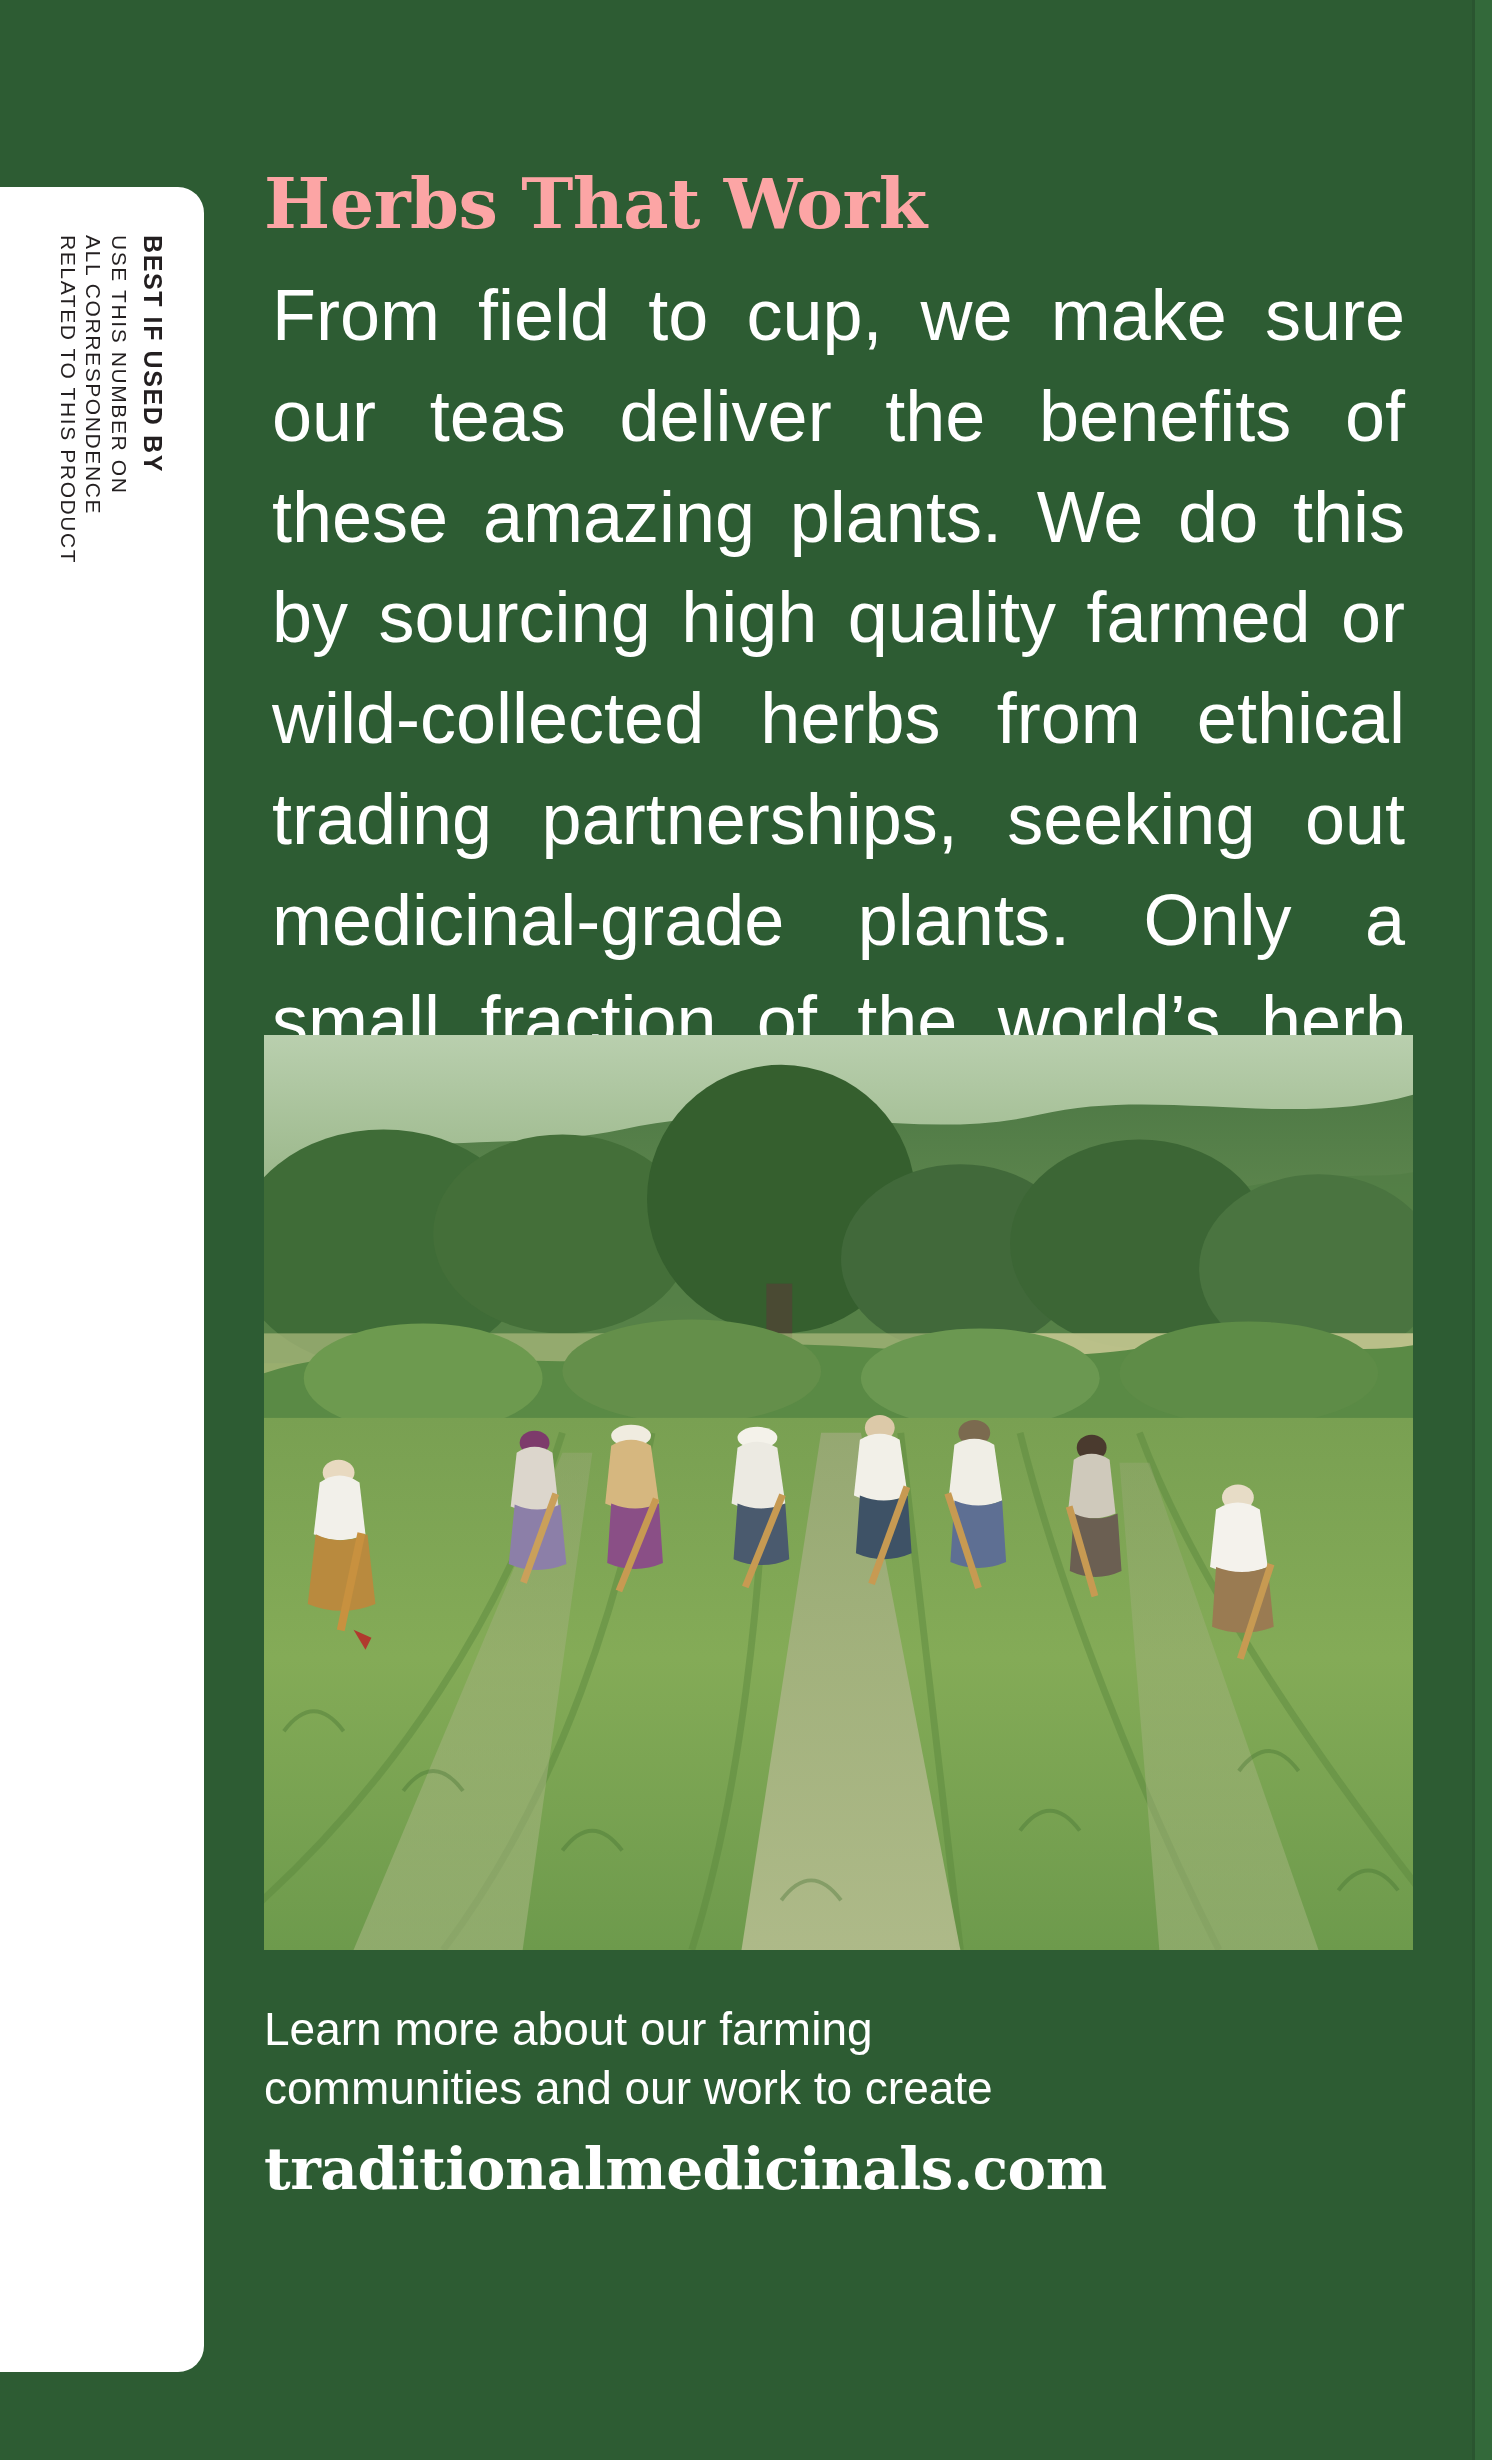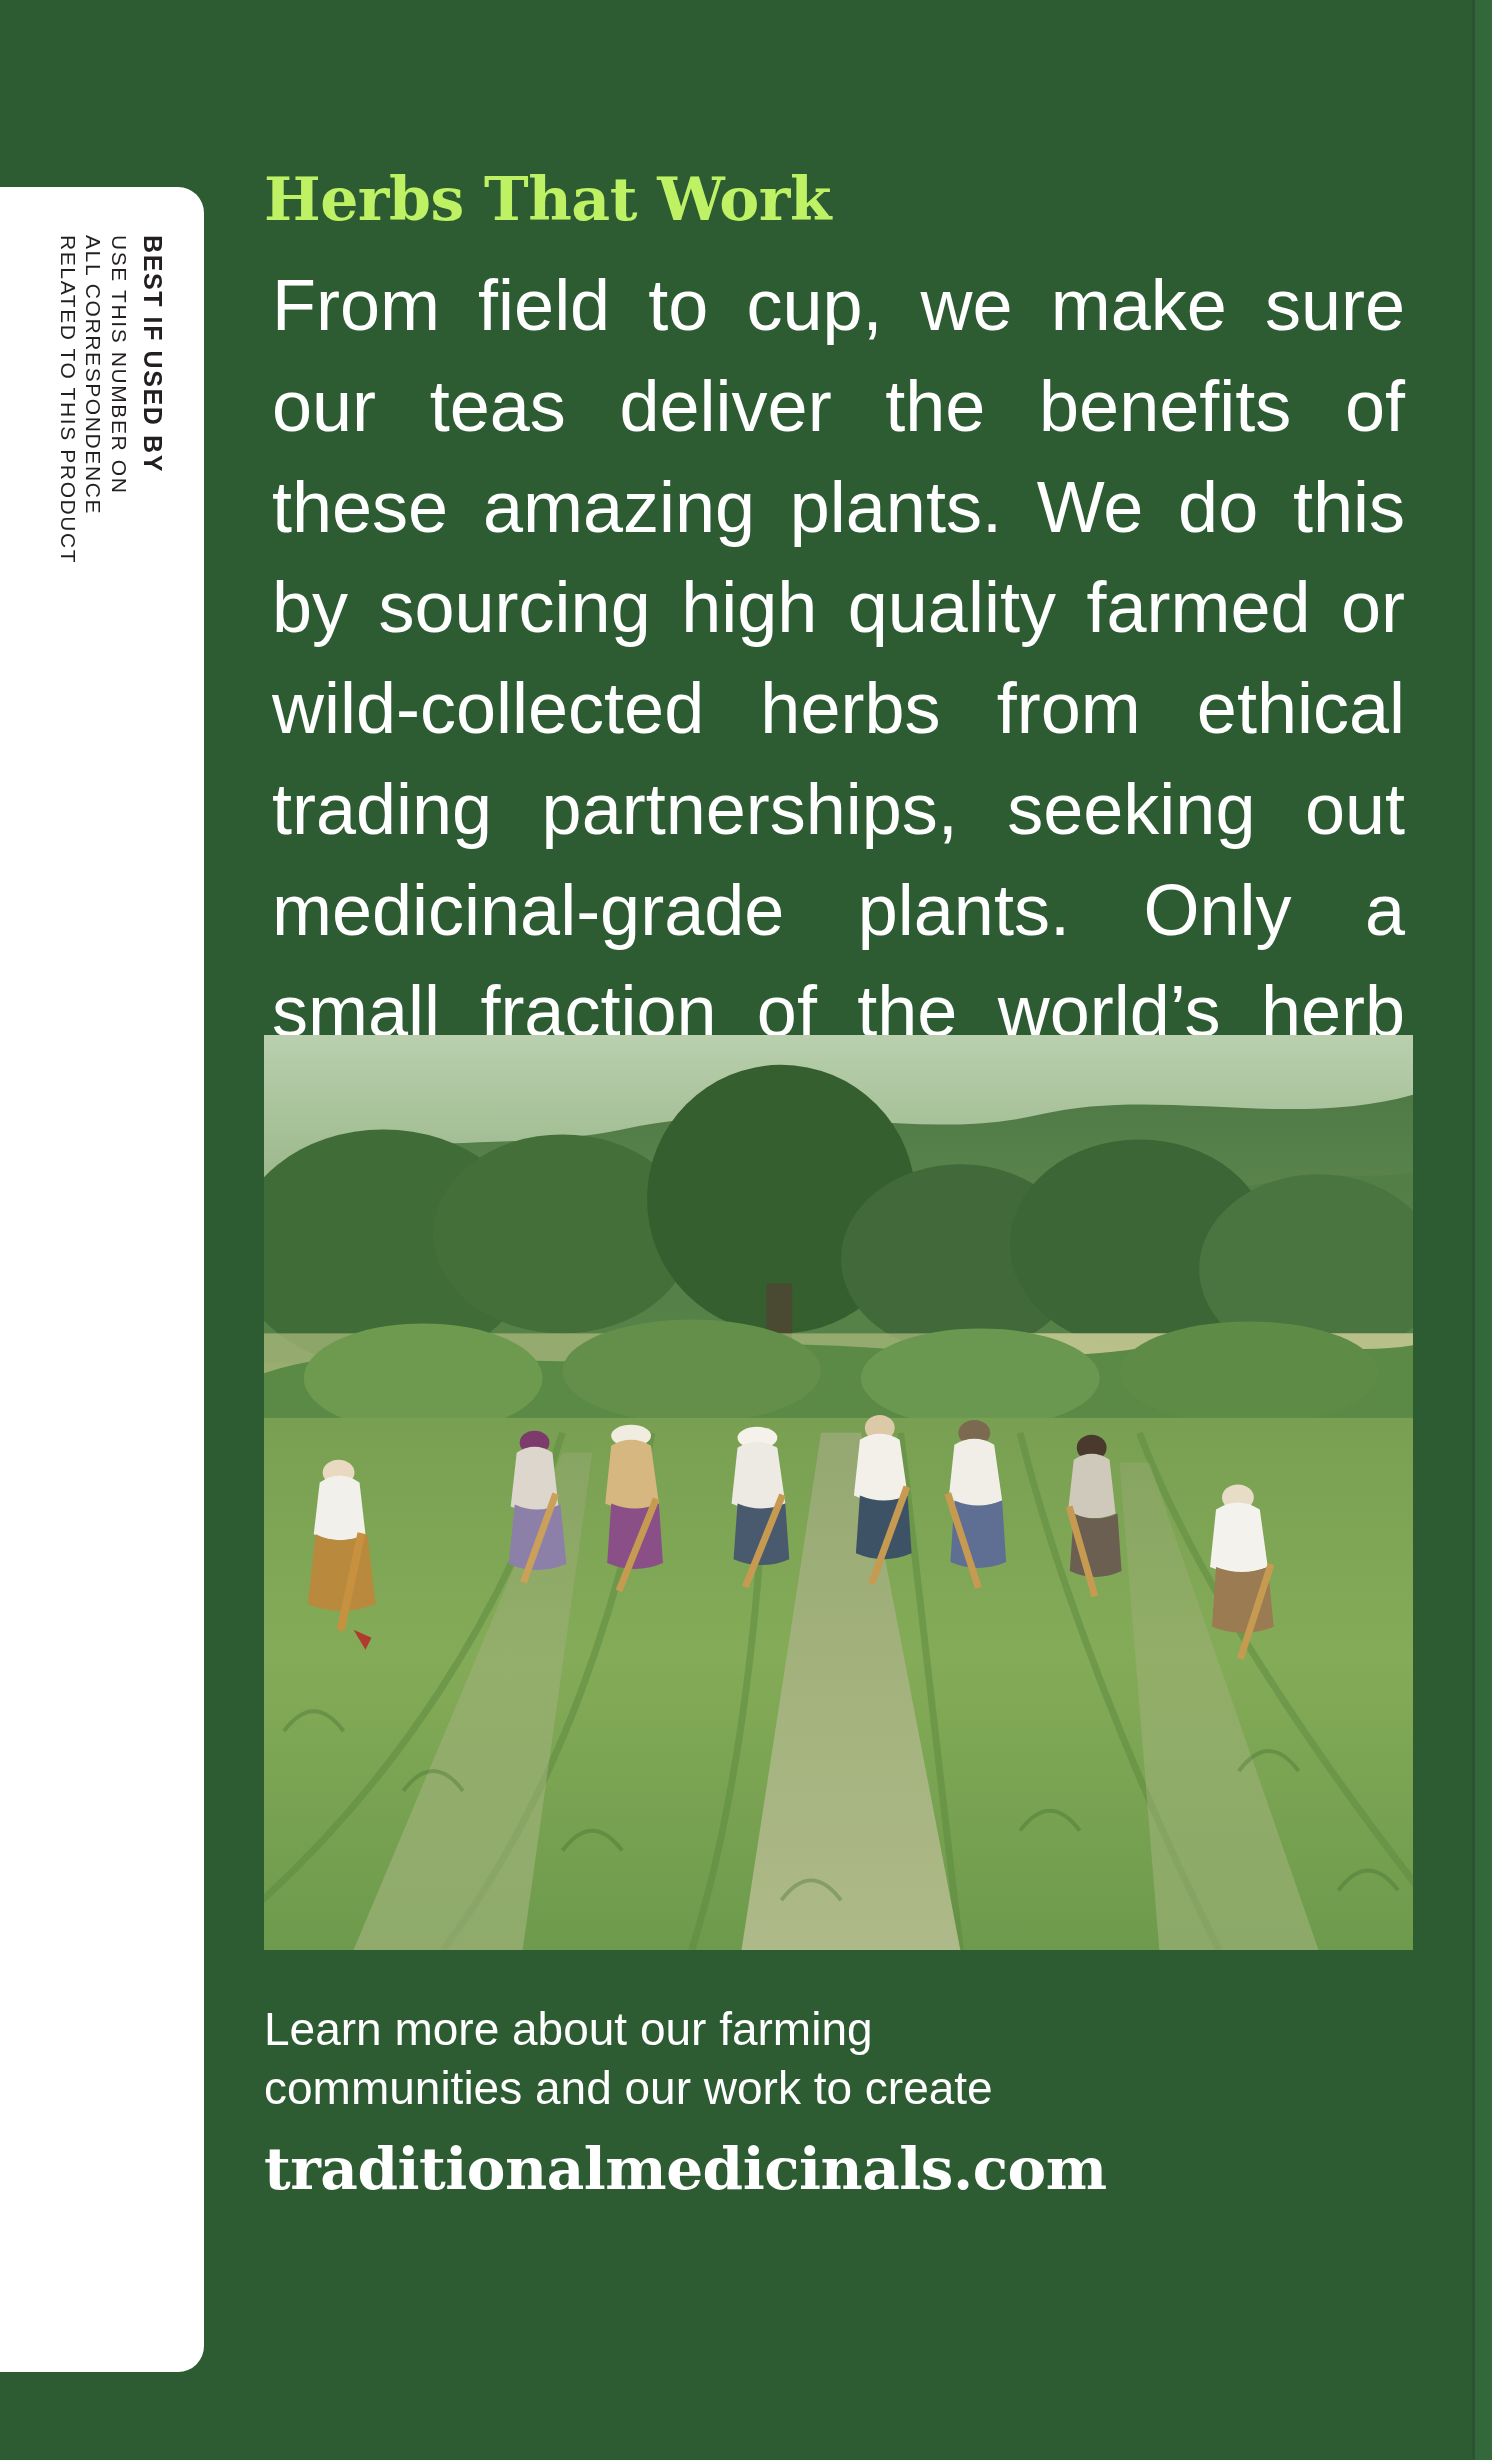--- a/index.html
+++ b/index.html
@@ -96,22 +96,22 @@
   .content {
     position: absolute;
     left: 264px;
     top: 169px;
     width: 1149px;
   }
 
   .headline {
     font-family: "DejaVu Serif", serif;
     font-weight: bold;
-    color: #bef264;
-    font-size: 60px;
+    color: #fca5a5;
+    font-size: 70px;
     line-height: 1.0;
     letter-spacing: -0.5px;
     margin: 0 0 26px 0;
   }
 
   .body-copy {
     color: #ffffff;
     font-size: 72px;
     line-height: 1.40;
     text-align: justify;

